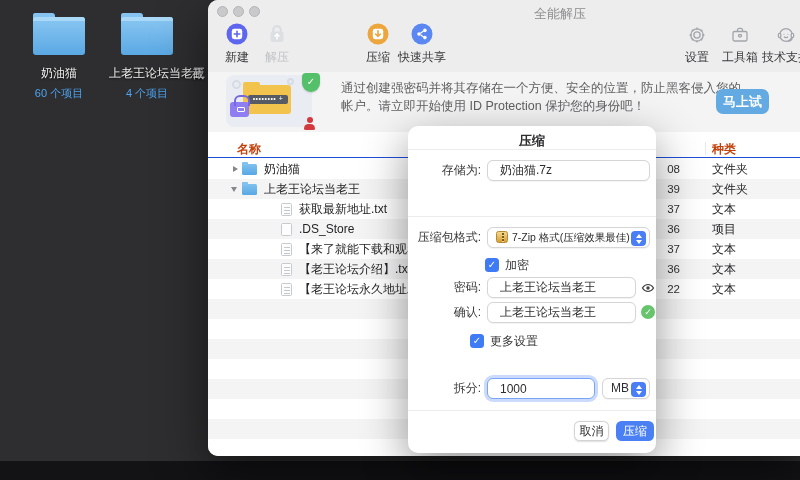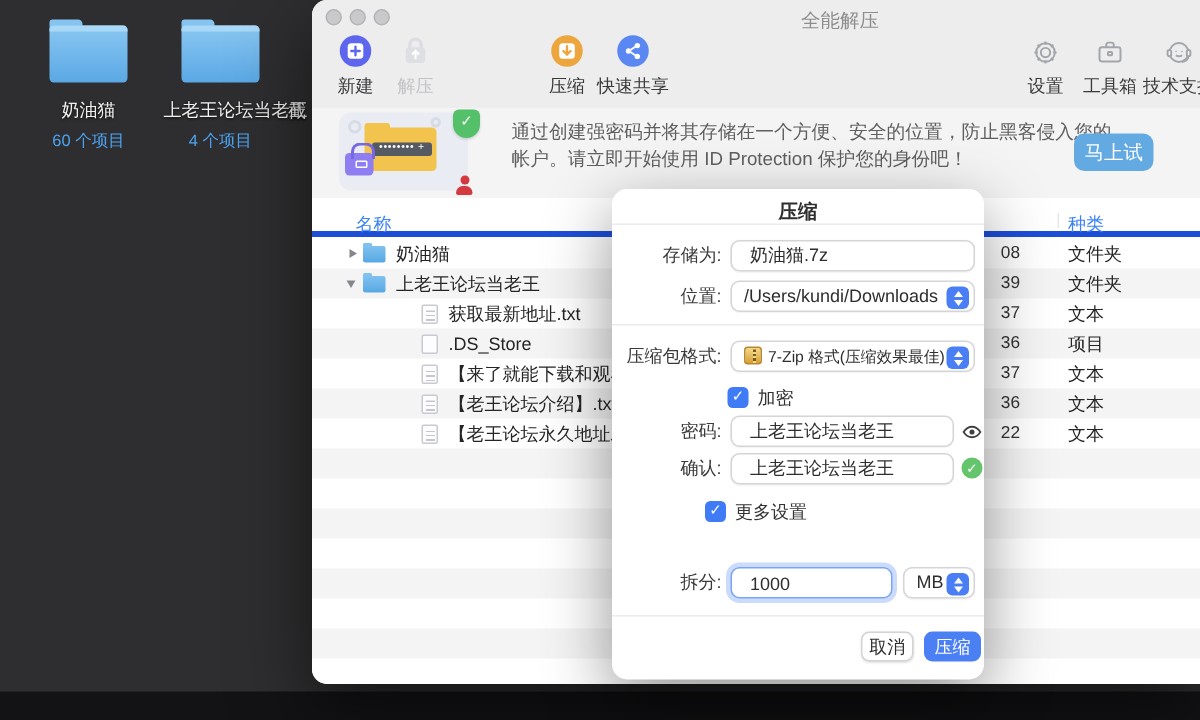--- a/index.html
+++ b/index.html
@@ -46,25 +46,25 @@
     border:2.5px solid #7668e2; border-bottom:none; border-radius:6px 6px 0 0; }
   .illus-lock::after { content:""; position:absolute; left:6.5px; top:5px; width:6px; height:3px; border:1px solid #fff; border-radius:1px; }
   .illus-shield { position:absolute; right:-8px; top:-2px; width:18px; height:19px; background:#54c06a;
     border-radius:4px 4px 9px 9px; color:#fff; font-size:10px; line-height:17px; text-align:center; box-shadow:0 1px 2px rgba(0,0,0,.15); }
   .illus-shield::after { content:"✓"; }
   .illus-pin { position:absolute; right:-4px; bottom:-5px; width:13px; height:15px; }
   .illus-pin::before { content:""; position:absolute; left:3.5px; top:0; width:6px; height:6px; background:#d23a40; border-radius:50%; }
   .illus-pin::after { content:""; position:absolute; left:1px; top:7px; width:11px; height:6px; background:#d23a40; border-radius:6px 6px 2px 2px; }
   .banner-line { position:absolute; left:133px; font-size:12.5px; color:#5f5f61; white-space:nowrap; }
   .banner-btn { position:absolute; right:31px; top:17px; width:53px; height:25px; background:#64aae2; border:none;
-    border-radius:7px; color:#fff; font-size:13px; text-align:center; line-height:25px; cursor:pointer; }
+    border-radius:7px; color:#fff; font-size:13px; text-align:center; line-height:25px; cursor:pointer;font-weight:bold; }
 
   
   .list { position:absolute; top:132px; left:0; right:0; bottom:0; background:#fff; }
-  .list-header { position:absolute; top:8px; left:0; right:0; height:18px; border-bottom:4px solid #1d4ed8; font-size:12px; color:#3b82f6; }
+  .list-header { position:absolute; top:8px; left:0; right:0; height:18px; border-bottom:1px solid #1d4ed8; font-size:12px; color:#c2410c;font-weight:bold; }
   .col-name { position:absolute; left:29px; top:1px; }
   .col-kind { position:absolute; left:504px; top:1px; }
   .col-sep { position:absolute; left:497px; top:2px; bottom:2px; width:1px; background:#e7e7e8; }
   .rows { position:absolute; top:27px; left:0; right:0; }
   .row { position:relative; height:20px; font-size:12px; color:#252527; line-height:20px; }
   .row.even { background:#f4f4f5; }
   .tri-right { position:absolute; left:25px; top:6.5px; width:0; height:0;
     border-left:5px solid #87878b; border-top:3.5px solid transparent; border-bottom:3.5px solid transparent; }
   .tri-down { position:absolute; left:23px; top:8px; width:0; height:0;
     border-top:5px solid #87878b; border-left:3.5px solid transparent; border-right:3.5px solid transparent; }
@@ -288,27 +288,20 @@
 
 <div class="dialog">
   <div class="dlg-title">压缩</div>
   <div class="dlg-hr" style="top:23px"></div>
 
   <div class="frow" style="top:34px">
     <span class="flabel">存储为:</span>
     <input class="fctl" value="奶油猫.7z" style="">
   </div>
 
-  <div class="frow" style="top:61px">
-    <span class="flabel">位置:</span>
-    <div class="fctl fsel">
-      <span>/Users/kundi/Downloads</span>
-      <span class="stepper"></span>
-    </div>
-  </div>
 
   <div class="dlg-hr" style="top:90px"></div>
 
   <div class="frow" style="top:101px">
     <span class="flabel">压缩包格式:</span>
     <div class="fctl fsel">
       <span class="fmt-icon"></span><span class="fmt-text">7-Zip 格式(压缩效果最佳)</span>
       <span class="stepper"></span>
     </div>
   </div>

